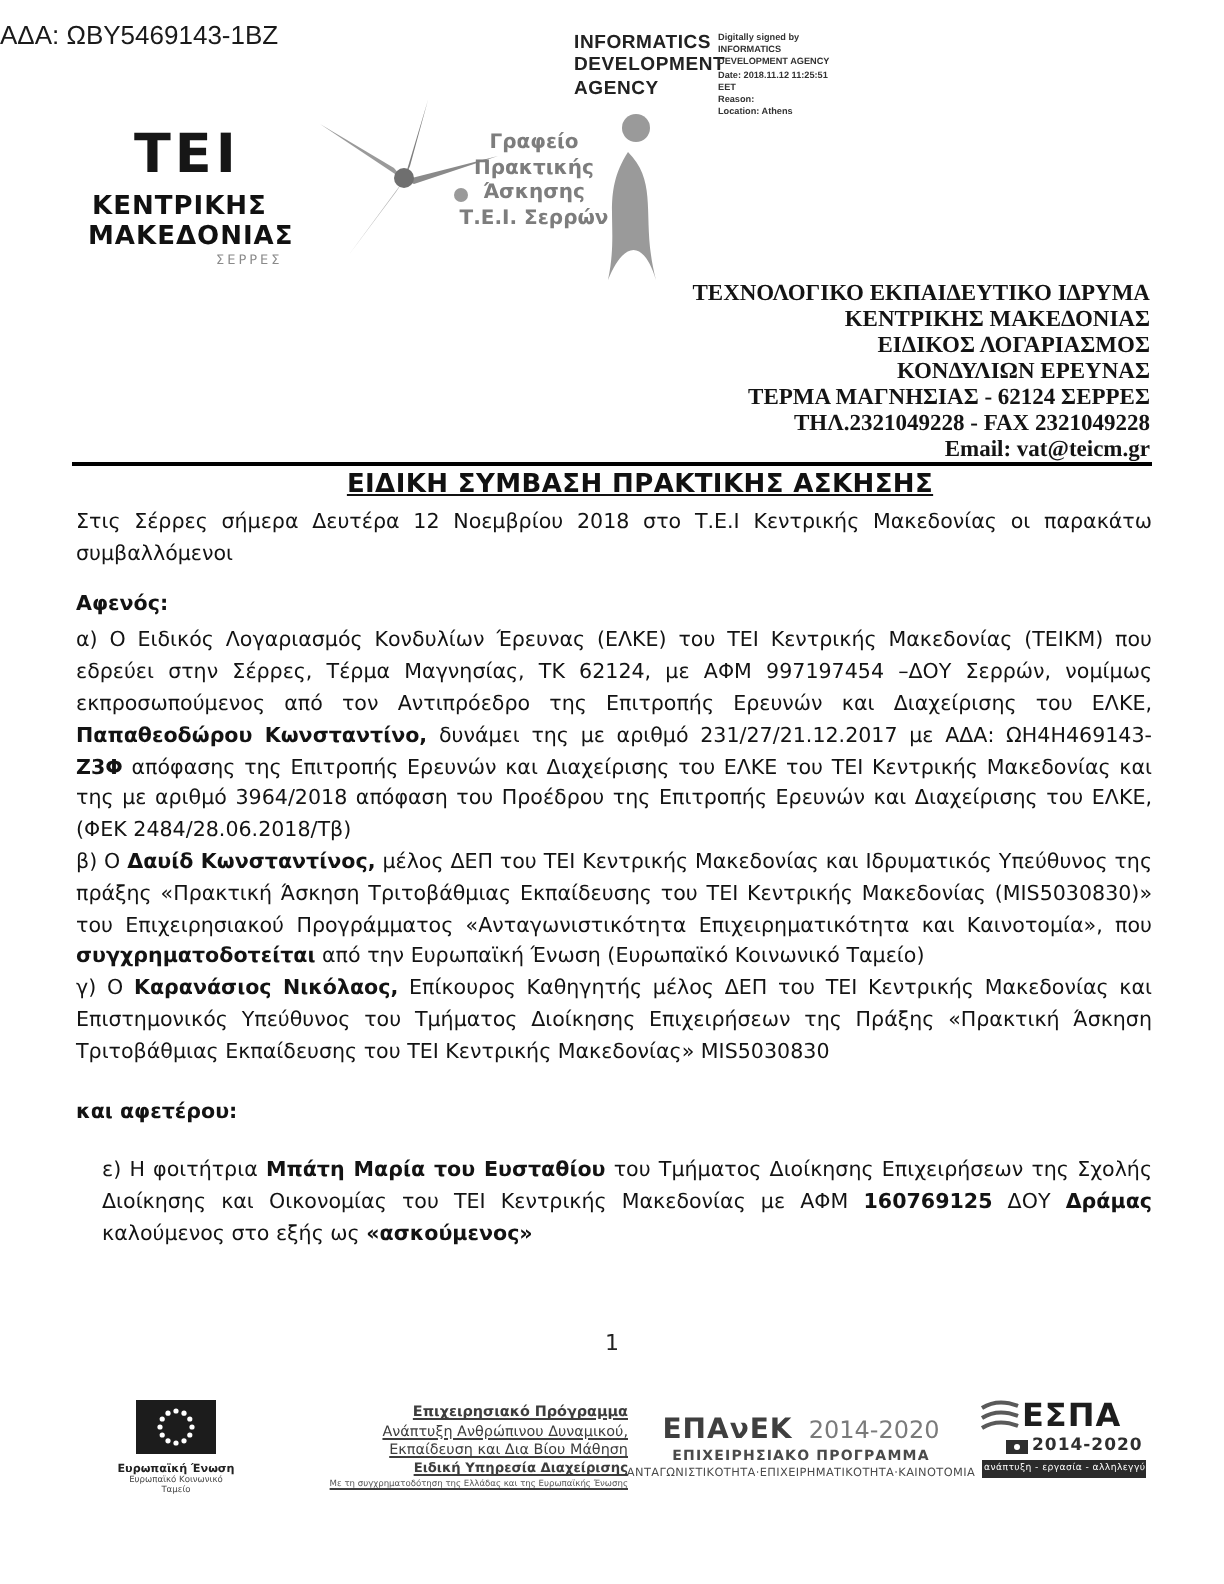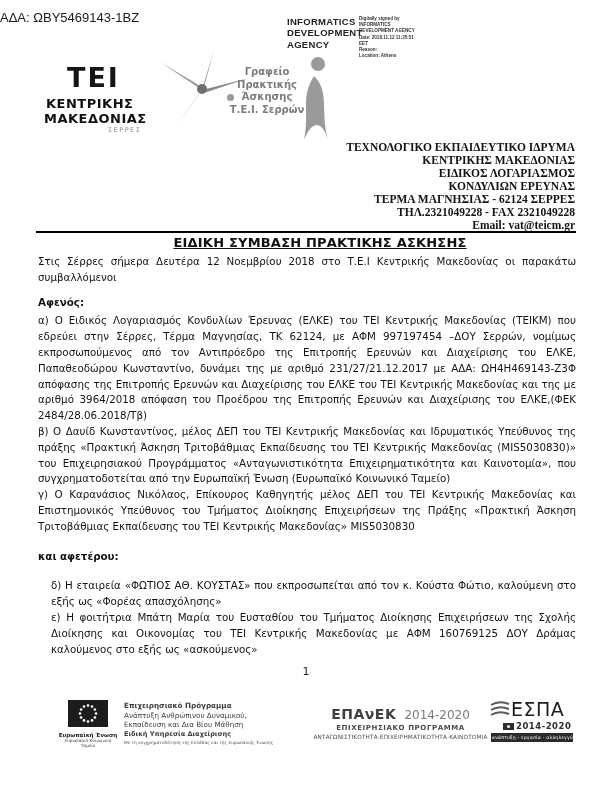--- a/index.html
+++ b/index.html
@@ -1,18 +1,18 @@
 <!DOCTYPE html>
 <html><head>
 <meta charset="utf-8">
 <style>
   html,body{margin:0;padding:0;background:#fff;}
   .page{position:relative;width:612px;height:792px;background:#fff;overflow:hidden;
         font-family:"DejaVu Sans",sans-serif;color:#111;}
-  .b{font-weight:normal;}
+  .b{font-weight:bold;}
 
   
   .ada{position:absolute;top:10px;left:0;right:39px;text-align:left;
        font-family:"Liberation Sans",sans-serif;font-size:13px;color:#1a1a1a;}
 
   
   .digsig{position:absolute;left:287px;top:16px;display:flex;gap:4px;}
   .digsig .agency{width:68px;font-size:9.5px;font-weight:bold;line-height:1.2;
        color:#222;font-family:"Liberation Sans",sans-serif;letter-spacing:.3px;}
   .digsig .details{width:78px;font-size:4.6px;font-weight:bold;line-height:1.35;color:#333;
@@ -50,33 +50,33 @@
   .afeterou{font-weight:bold;margin:14px 0 14px 0 !important;}
   .indent{padding-left:13px;}
 
   .pagenum{position:absolute;left:0;right:0;top:665px;text-align:center;font-size:11px;color:#222;}
 
   
   .footer{position:absolute;left:0;top:696px;width:612px;height:72px;}
   .eu-block{position:absolute;left:57px;top:4px;width:62px;text-align:center;}
   .eu-cap1{font-size:5.6px;font-weight:bold;color:#222;margin-top:1px;}
   .eu-cap2{font-size:4.3px;color:#444;}
-  .prog-block{position:absolute;left:124px;top:5px;width:190px;text-align:left;color:#3d3d3d;}
+  .prog-block{position:absolute;left:124px;top:5px;width:190px;text-align:right;color:#3d3d3d;text-decoration:underline;}
   .prog-l1{font-size:7.2px;font-weight:bold;line-height:1.35;}
   .prog-l2,.prog-l3{font-size:7.2px;line-height:1.35;}
   .prog-l4{font-size:6.6px;font-weight:bold;line-height:1.5;}
   .prog-l5{font-size:4.3px;line-height:1.6;color:#555;}
   .epanek-block{position:absolute;left:313px;top:8px;width:175px;text-align:center;color:#4a4a4a;}
   .epanek-name{font-size:14px;font-weight:bold;letter-spacing:.5px;color:#3f3f3f;display:inline;}
   .epanek-years{font-size:12px;color:#7a7a7a;display:inline;margin-left:3px;}
   .epanek-l2{font-size:7px;font-weight:bold;letter-spacing:.6px;margin-top:1px;}
   .epanek-l3{font-size:5.7px;letter-spacing:.2px;white-space:nowrap;margin-top:2px;}
   .espa-block{position:absolute;left:489px;top:2px;width:84px;}
   .espa-top{display:flex;align-items:center;}
-  .espa-name{font-size:19px;font-weight:normal;color:#1d1d1d;letter-spacing:.5px;text-align:right;}
+  .espa-name{font-size:16px;font-weight:bold;color:#1d1d1d;letter-spacing:.5px;text-align:right;}
   .espa-mid{display:flex;align-items:center;gap:2px;margin:1px 0 2px 14px;}
   .espa-years{font-size:8.5px;font-weight:bold;color:#2e2e2e;letter-spacing:.5px;}
   .espa-flag{width:11px;height:7px;background:#2e2e2e;position:relative;}
   .espa-flag:after{content:"";position:absolute;left:4px;top:2px;width:3px;height:3px;border-radius:50%;background:#fff;}
   .espa-bar{margin-left:2px;background:#2b2b2b;color:#fff;font-size:4.6px;text-align:center;
        padding:2px 1px;letter-spacing:.2px;white-space:nowrap;}
 </style>
 </head>
 <body>
 
@@ -136,21 +136,20 @@
 
   <div class="title">ΕΙΔΙΚΗ ΣΥΜΒΑΣΗ ΠΡΑΚΤΙΚΗΣ ΑΣΚΗΣΗΣ</div>
 
   <div class="bodytext">
     <p class="intro">Στις Σέρρες σήμερα Δευτέρα 12 Νοεμβρίου 2018  στο Τ.Ε.Ι Κεντρικής Μακεδονίας οι παρακάτω συμβαλλόμενοι</p>
     <p class="afenos">Αφενός:</p>
     <p><span>α) Ο Ειδικός Λογαριασμός Κονδυλίων Έρευνας (ΕΛΚΕ) του ΤΕΙ Κεντρικής Μακεδονίας (ΤΕΙΚΜ) που εδρεύει στην Σέρρες, Τέρμα Μαγνησίας, ΤΚ 62124, με ΑΦΜ 997197454 –ΔΟΥ Σερρών, νομίμως εκπροσωπούμενος από τον Αντιπρόεδρο της Επιτροπής Ερευνών και Διαχείρισης του ΕΛΚΕ, </span><span class="b">Παπαθεοδώρου Κωνσταντίνο,</span><span> δυνάμει της με αριθμό 231/27/21.12.2017 με ΑΔΑ: ΩΗ4Η469143-</span><span class="b">Ζ3Φ</span><span> απόφασης  της Επιτροπής Ερευνών και Διαχείρισης του ΕΛΚΕ  του ΤΕΙ Κεντρικής Μακεδονίας και της με αριθμό 3964/2018 απόφαση του Προέδρου της Επιτροπής Ερευνών και Διαχείρισης του ΕΛΚΕ,(ΦΕΚ 2484/28.06.2018/Τβ)</span></p>
     <p><span>β) Ο </span><span class="b">Δαυίδ Κωνσταντίνος,</span><span> μέλος ΔΕΠ του ΤΕΙ Κεντρικής Μακεδονίας   και Ιδρυματικός Υπεύθυνος της πράξης «Πρακτική Άσκηση Τριτοβάθμιας Εκπαίδευσης του ΤΕΙ Κεντρικής Μακεδονίας (MIS5030830)» του Επιχειρησιακού Προγράμματος «Ανταγωνιστικότητα Επιχειρηματικότητα και Καινοτομία», που </span><span class="b">συγχρηματοδοτείται</span><span> από την Ευρωπαϊκή Ένωση (Ευρωπαϊκό Κοινωνικό Ταμείο)</span></p>
     <p><span>γ) Ο </span><span class="b">Καρανάσιος Νικόλαος,</span><span> Επίκουρος Καθηγητής μέλος ΔΕΠ του ΤΕΙ Κεντρικής Μακεδονίας και Επιστημονικός Υπεύθυνος του Τμήματος Διοίκησης Επιχειρήσεων της Πράξης «Πρακτική Άσκηση Τριτοβάθμιας Εκπαίδευσης του ΤΕΙ Κεντρικής Μακεδονίας» MIS5030830</span></p>
     <p class="afeterou">και αφετέρου:</p>
-    <p class="indent"><span>δ) Η εταιρεία  </span><span class="b">«ΦΩΤΙΟΣ ΑΘ. ΚΟΥΣΤΑΣ»</span><span> που εκπροσωπείται από τον κ.  </span><span class="b">Κούστα Φώτιο,</span><span> καλούμενη στο εξής ως </span><span class="b">«Φορέας απασχόλησης»</span></p>
     <p class="indent"><span>ε) Η φοιτήτρια </span><span class="b">Μπάτη Μαρία του Ευσταθίου</span><span> του Τμήματος Διοίκησης Επιχειρήσεων της Σχολής Διοίκησης και Οικονομίας του ΤΕΙ Κεντρικής Μακεδονίας με ΑΦΜ </span><span class="b">160769125</span><span> ΔΟΥ </span><span class="b">Δράμας</span><span> καλούμενος στο εξής ως </span><span class="b">«ασκούμενος»</span></p>
   </div>
 
   <div class="pagenum">1</div>
 
   <div class="footer">
 
     <div class="eu-block">
       <svg width="40" height="27" viewBox="0 0 40 27">
         <rect x="0" y="0" width="40" height="27" fill="#1c1c1c"></rect>

